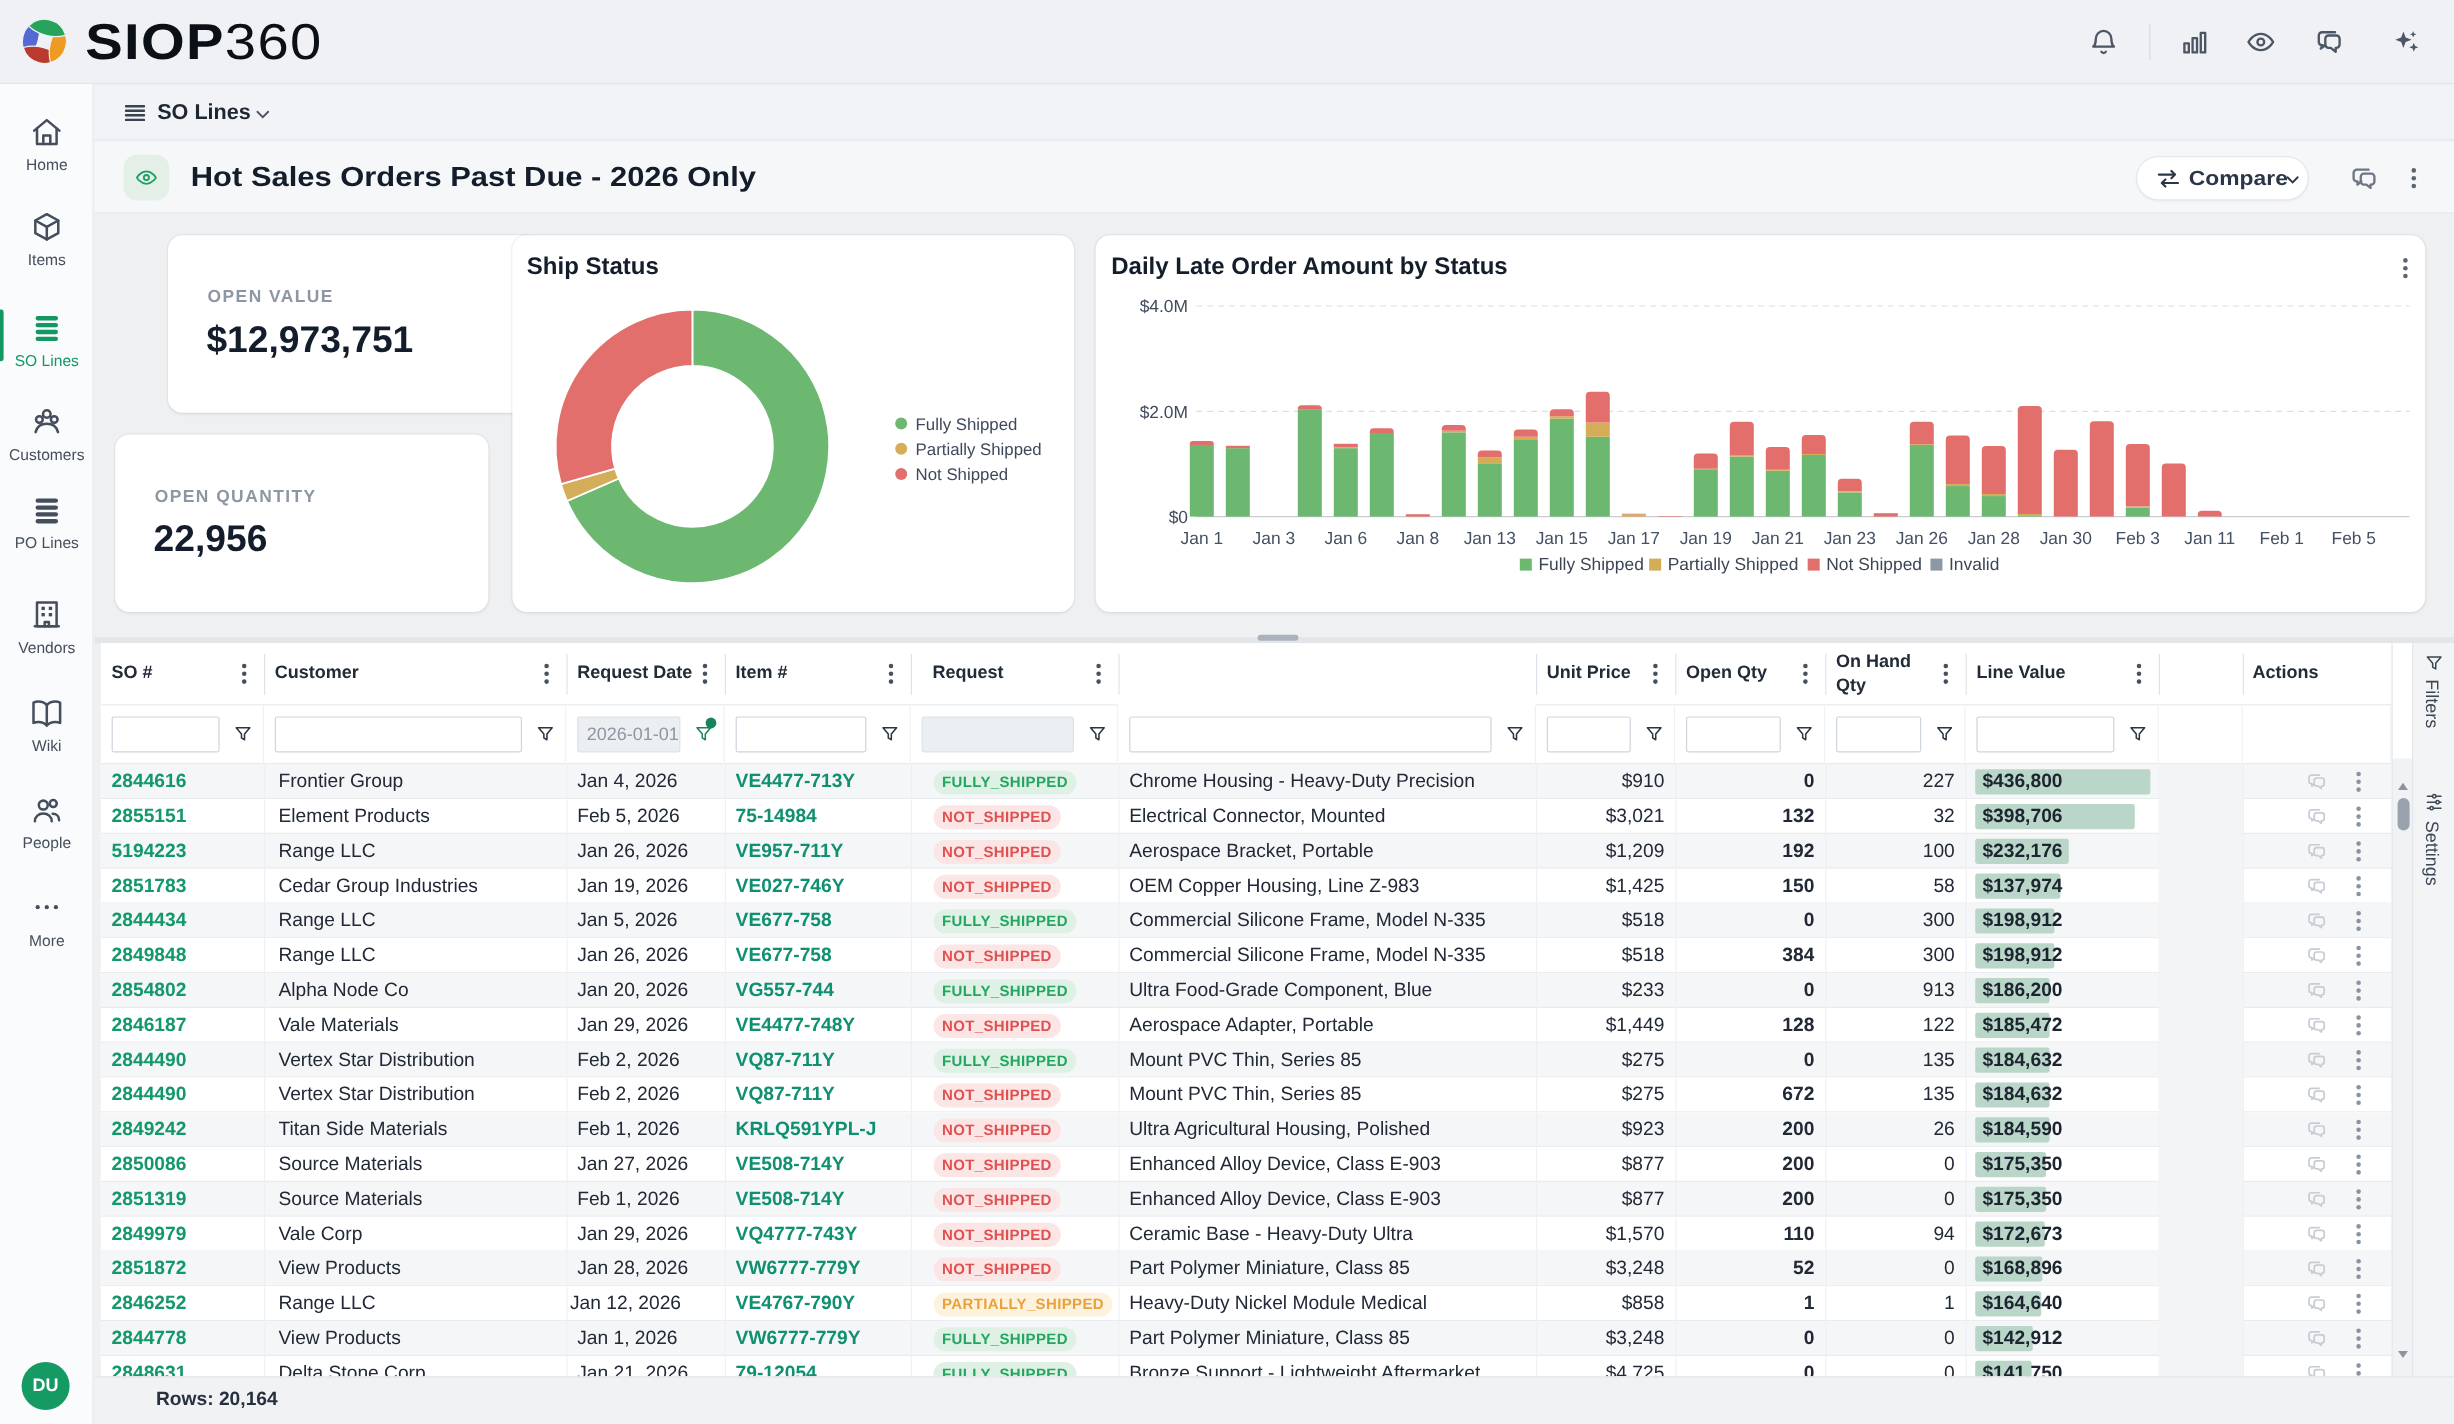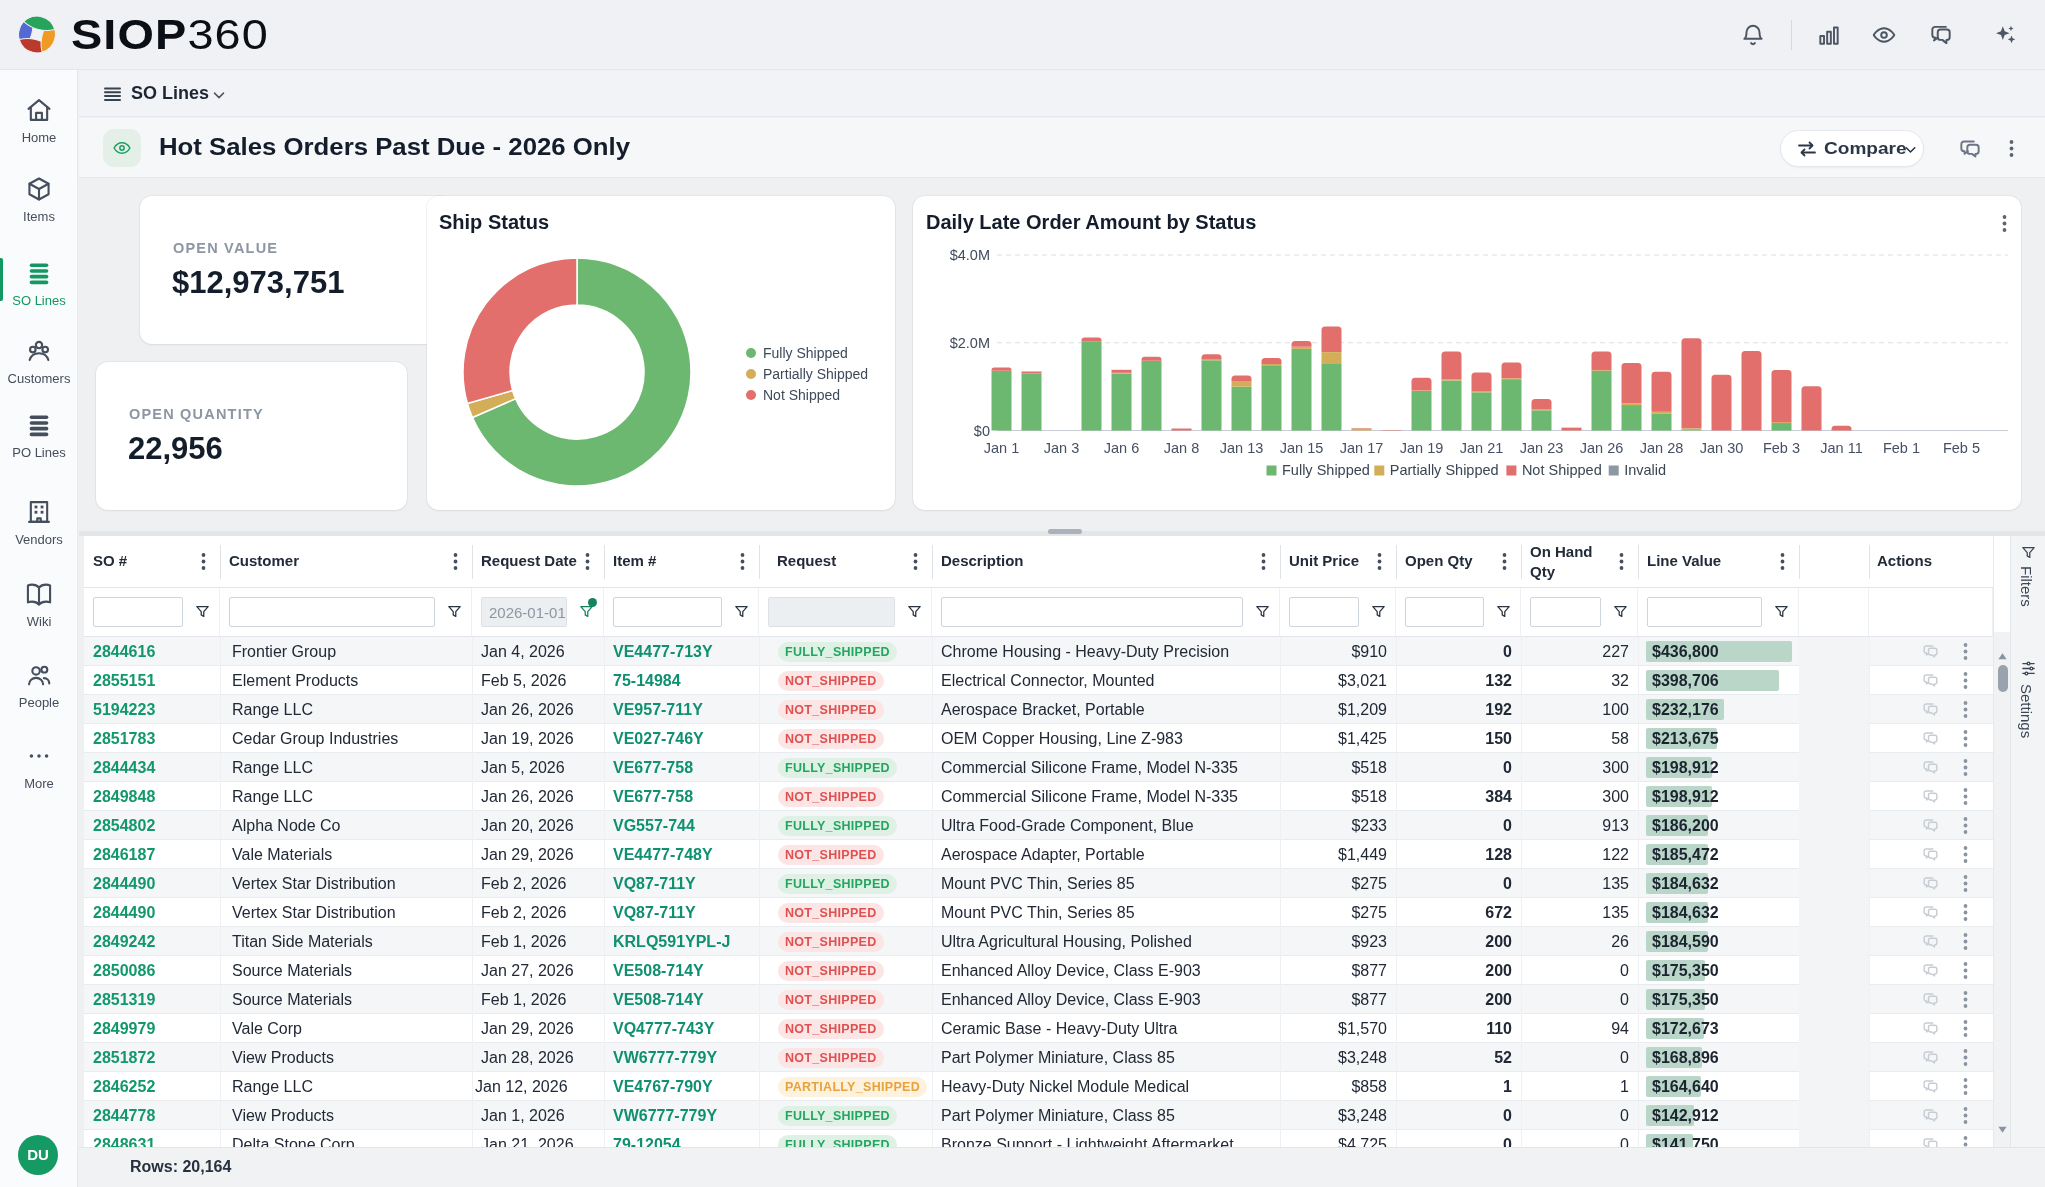--- a/index.html
+++ b/index.html
@@ -397,28 +397,20 @@
         </svg></div>
 </div>
 <div class="hcell" style="left:675px;width:173px">
 <div class="nm" style="left:18px">Request</div>
 <div class="abs" style="left:154px;top:16px;width:5px;"><svg width="5" height="19" viewBox="0 0 5 19">
           <circle cx="2.5" cy="3" r="1.9" fill="#47505e"></circle>
           <circle cx="2.5" cy="9.5" r="1.9" fill="#47505e"></circle>
           <circle cx="2.5" cy="16" r="1.9" fill="#47505e"></circle>
         </svg></div>
 </div>
-<div class="hcell" style="left:848px;width:348px">
-<div class="nm">Description</div>
-<div class="abs" style="left:329px;top:16px;width:5px;"><svg width="5" height="19" viewBox="0 0 5 19">
-          <circle cx="2.5" cy="3" r="1.9" fill="#47505e"></circle>
-          <circle cx="2.5" cy="9.5" r="1.9" fill="#47505e"></circle>
-          <circle cx="2.5" cy="16" r="1.9" fill="#47505e"></circle>
-        </svg></div>
-</div>
 <div class="hcell" style="left:1196px;width:116px">
 <div class="nm">Unit Price</div>
 <div class="abs" style="left:97px;top:16px;width:5px;"><svg width="5" height="19" viewBox="0 0 5 19">
           <circle cx="2.5" cy="3" r="1.9" fill="#47505e"></circle>
           <circle cx="2.5" cy="9.5" r="1.9" fill="#47505e"></circle>
           <circle cx="2.5" cy="16" r="1.9" fill="#47505e"></circle>
         </svg></div>
 </div>
 <div class="hcell" style="left:1312px;width:125px">
 <div class="nm">Open Qty</div>
@@ -636,21 +628,21 @@
 <div class="cell" style="left:148px;width:232px">Cedar Group Industries</div>
 <div class="cell " style="left:397px;width:114px">Jan 19, 2026</div>
 <div class="cell " style="left:529px;width:137px"><span class="item">VE027-746Y</span></div>
 <div class="abs" style="left:694px;top:4.5px"><span class="pill n">NOT_SHIPPED</span></div>
 <div class="cell " style="left:857px;width:330px">OEM Copper Housing, Line Z-983</div>
 <div class="cell rt" style="left:1205px;width:98px">$1,425</div>
 <div class="cell rt" style="left:1321px;width:107px"><b>150</b></div>
 <div class="cell rt" style="left:1446px;width:99px">58</div>
 <div class="abs" style="left:1554px;top:0;width:161px;height:29px">
         <div class="lvbar" style="width:71px"></div>
-        <div class="lvtxt" style="line-height:29px">$213,675</div>
+        <div class="lvtxt" style="line-height:29px">$137,974</div>
       </div>
 <div class="abs" style="left:1837px;top:5px;color:#c7cdd4"><svg width="19" height="19" viewBox="0 0 24 24" fill="none" stroke="currentColor" stroke-width="1.8" stroke-linejoin="round">
           <path d="M15.5 5h-9A2.5 2.5 0 0 0 4 7.5v4A2.5 2.5 0 0 0 6.5 14h.5v2.5L10 14"></path>
           <path d="M9.5 10.5A2.5 2.5 0 0 1 12 8h5.5A2.5 2.5 0 0 1 20 10.5v3.5a2.5 2.5 0 0 1-2.5 2.5H17v2.5L13.8 16.5H12a2.5 2.5 0 0 1-2.5-2.5Z"></path>
         </svg></div>
 <div class="abs" style="left:1879px;top:5px;width:5px;"><svg width="5" height="19" viewBox="0 0 5 19">
           <circle cx="2.5" cy="3" r="1.9" fill="#8a94a0"></circle>
           <circle cx="2.5" cy="9.5" r="1.9" fill="#8a94a0"></circle>
           <circle cx="2.5" cy="16" r="1.9" fill="#8a94a0"></circle>
         </svg></div>

